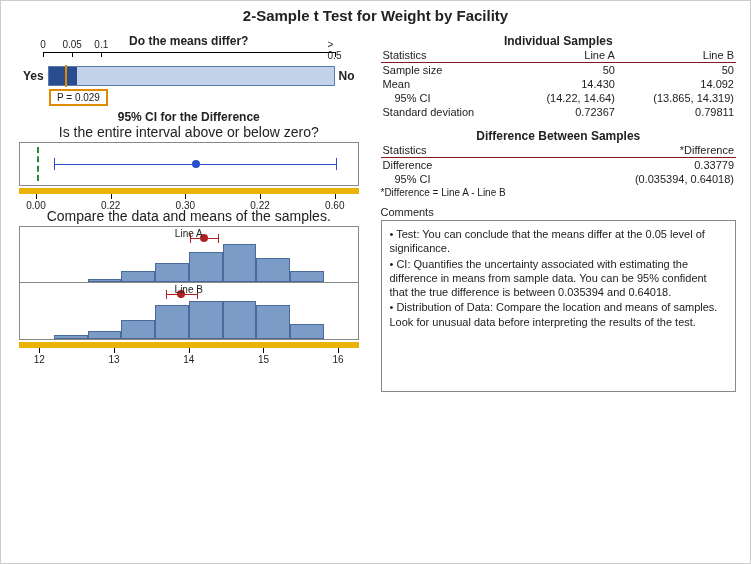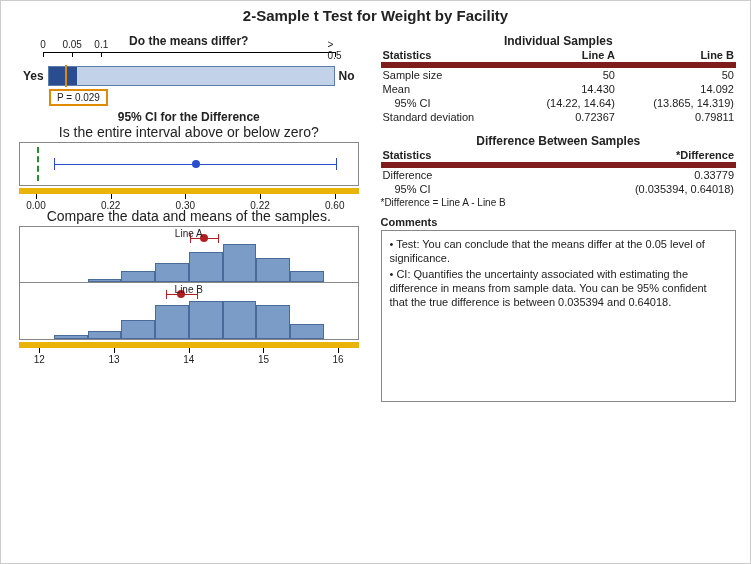--- a/index.html
+++ b/index.html
@@ -48,26 +48,26 @@
   .dist-panel { position:relative; height:56px; border-bottom:1px solid #888; }
   .dist-panel:last-child { border-bottom:none; }
   .dist-lab { position:absolute; top:1px; left:50%; transform:translateX(-50%); font-size:10px; z-index:3; }
   .dist-ci { position:absolute; top:11px; height:0; border-top:1.5px solid #b02020; }
   .dist-ci-cap { position:absolute; top:7px; height:9px; width:0; border-left:1.5px solid #b02020; }
   .dist-ci-pt { position:absolute; top:11px; width:8px; height:8px; background:#b02020; border-radius:50%; transform:translate(-50%,-50%); }
   .bar { position:absolute; bottom:0; background:#7a9cc6; border:1px solid #4a6a9a; }
   
   .tbl-title { text-align:center; font-weight:bold; font-size:12px; margin-top:4px; }
   table.stats { width:100%; border-collapse:collapse; font-size:11px; }
-  table.stats th { text-align:left; font-weight:bold; border-bottom:6px solid #7f1d1d; padding:1px 2px; }
+  table.stats th { text-align:left; font-weight:normal; border-bottom:1px solid #7f1d1d; padding:1px 2px; }
   table.stats th.r, table.stats td.r { text-align:right; }
   table.stats td { padding:1px 2px; }
   table.stats td.indent { padding-left:14px; }
   .footnote { font-size:10px; margin-top:1px; }
-  .comments-title { font-weight:bold; margin-top:8px; margin-bottom:2px; }
+  .comments-title { font-weight:normal; margin-top:8px; margin-bottom:2px; }
   .comments-box { border:1px solid #888; padding:6px 8px; height:172px; font-size:11px; line-height:1.3; }
   .comments-box .bullet { margin-bottom:1px; }
 </style>
 </head>
 <body>
 
 <div class="header">
   <div class="title">2-Sample t Test for Weight by Facility</div>
 </div>
 
@@ -217,15 +217,16 @@
             <td class="r">(0.035394, 0.64018)</td>
           </tr>
     </tbody>
       </table>
     <div class="footnote">*Difference = Line A - Line B</div>
 
     <div class="comments-title">Comments</div>
     <div class="comments-box">
       <div class="bullet">•  Test: You can conclude that the means differ at the 0.05 level of significance.</div>
       <div class="bullet">•  CI: Quantifies the uncertainty associated with estimating the difference in means from sample data. You can be 95% confident that the true difference is between 0.035394 and 0.64018.</div>
+      <div class="bullet">•  Distribution of Data: Compare the location and means of samples. Look for unusual data before interpreting the results of the test.</div>
     </div>
   </div>
 </div>
 
 </body></html>

